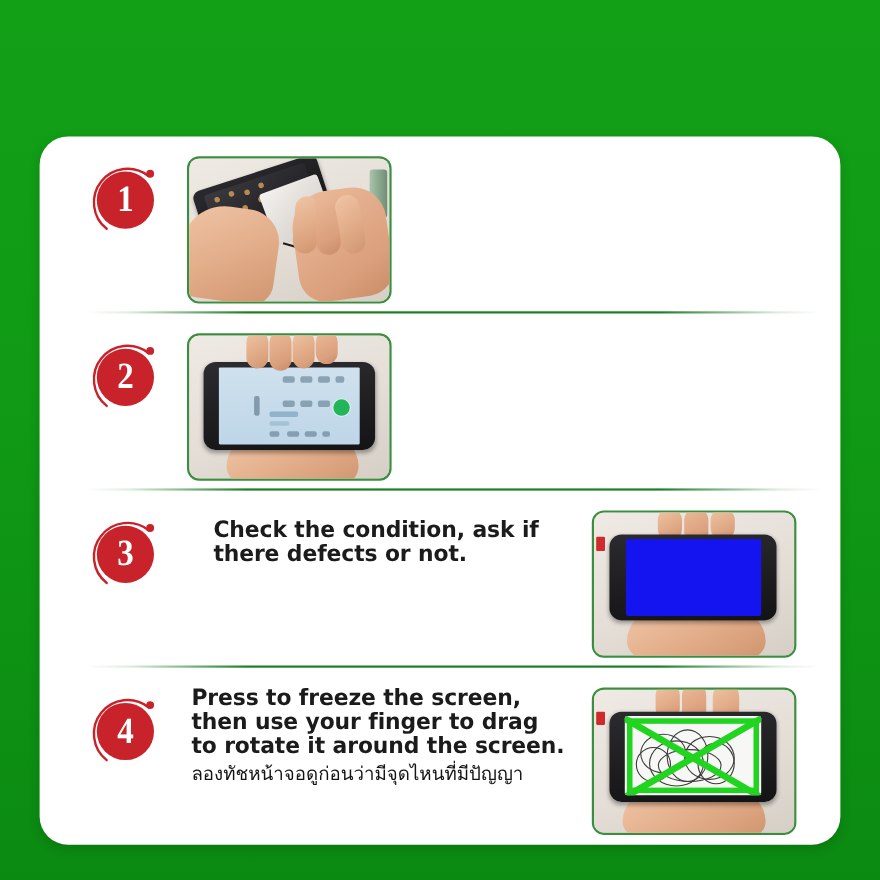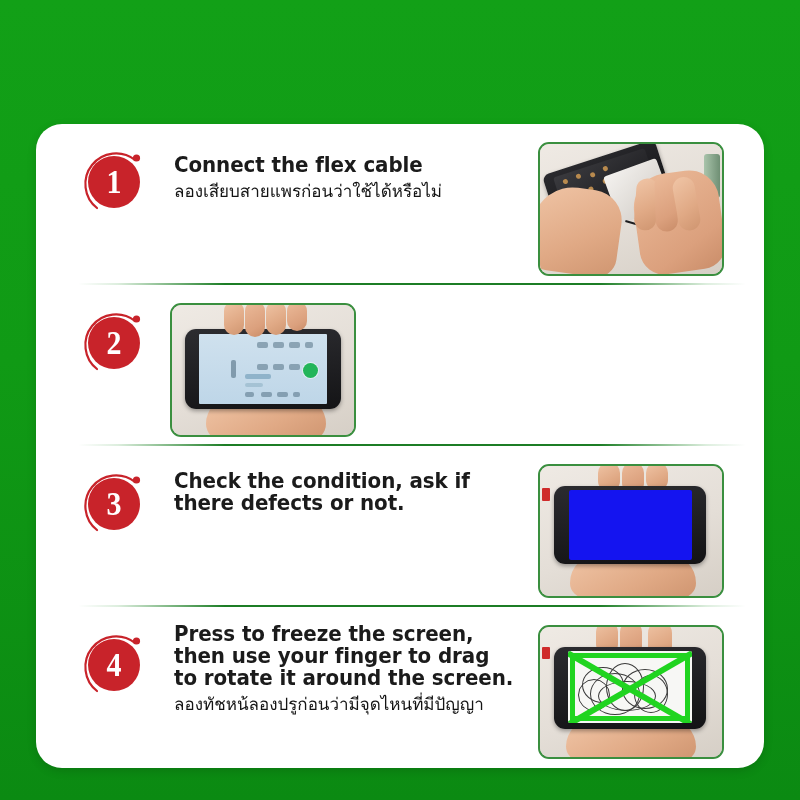--- a/index.html
+++ b/index.html
@@ -141,21 +141,21 @@
   .step-th {
     color: #141414;
     font-family: "DejaVu Sans", "Liberation Sans", sans-serif;
     font-size: 17px;
     line-height: 24px;
     margin: 0;
     max-width: 380px;
   }
   .step-row.s1 .step-text { padding-top: 30px; }
   .step-row.s2 .step-text { padding-top: 22px; }
-  .step-row.s3 .step-text { padding-top: 24px; }
+  .step-row.s3 .step-text { padding-top: 24px; margin-left: 20px; }
   .step-row.s4 .step-text { padding-top: 16px; }
 
   
   .photo-frame {
     width: 182px;
     min-width: 182px;
     height: 130px;
     margin-top: 18px;
     margin-right: 40px;
     border: 2px solid #3a8f3f;
@@ -330,24 +330,20 @@
       <div class="badge-wrap">
         <svg class="badge-ring" viewBox="0 0 72 72">
           <path d="M57 14 A30 30 0 1 0 19 62" fill="none" stroke="#c8232a" stroke-width="2.2" stroke-linecap="round"></path>
           <circle cx="58.5" cy="12" r="3.6" fill="#c8232a"></circle>
         </svg>
         <div class="badge-circle">
           <span class="badge-number">1</span>
         </div>
       </div>
 
-      <div class="step-text">
-        <p class="step-en">Connect the flex cable</p>
-        <p class="step-th">ลองเสียบสายแพรก่อนว่าใช้ได้หรือไม่</p>
-      </div>
 
       <div class="photo-frame">
         <div class="photo-inner">
           <div class="bg-wall"></div>
           <div class="p1-can"></div>
           <div class="phone-body p1-phone"></div>
           <div class="p1-board">
             <div class="p1-dots" style="left:8px;top:5px;"></div>
             <div class="p1-dots" style="left:22px;top:4px;"></div>
             <div class="p1-dots" style="left:36px;top:7px;"></div>
@@ -453,21 +449,21 @@
           <path d="M57 14 A30 30 0 1 0 19 62" fill="none" stroke="#c8232a" stroke-width="2.2" stroke-linecap="round"></path>
           <circle cx="58.5" cy="12" r="3.6" fill="#c8232a"></circle>
         </svg>
         <div class="badge-circle">
           <span class="badge-number">4</span>
         </div>
       </div>
 
       <div class="step-text">
         <p class="step-en">Press to freeze the screen, then use your finger to drag to rotate it around the screen.</p>
-        <p class="step-th">ลองทัชหน้ลองปรูก่อนว่ามีจุดไหนที่มีปัญญา</p>
+        <p class="step-th">ลองทัชหน้าจอดูก่อนว่ามีจุดไหนที่มีปัญญา</p>
       </div>
 
       <div class="photo-frame">
         <div class="photo-inner">
           <div class="bg-wall"></div>
           <div class="p4-palm skin"></div>
           <div class="p4-fingers">
             <div class="finger skin" style="left:0;top:0;width:22px;height:34px;"></div>
             <div class="finger skin2" style="left:24px;top:0;width:22px;height:36px;"></div>
             <div class="finger skin" style="left:52px;top:0;width:24px;height:38px;"></div>

